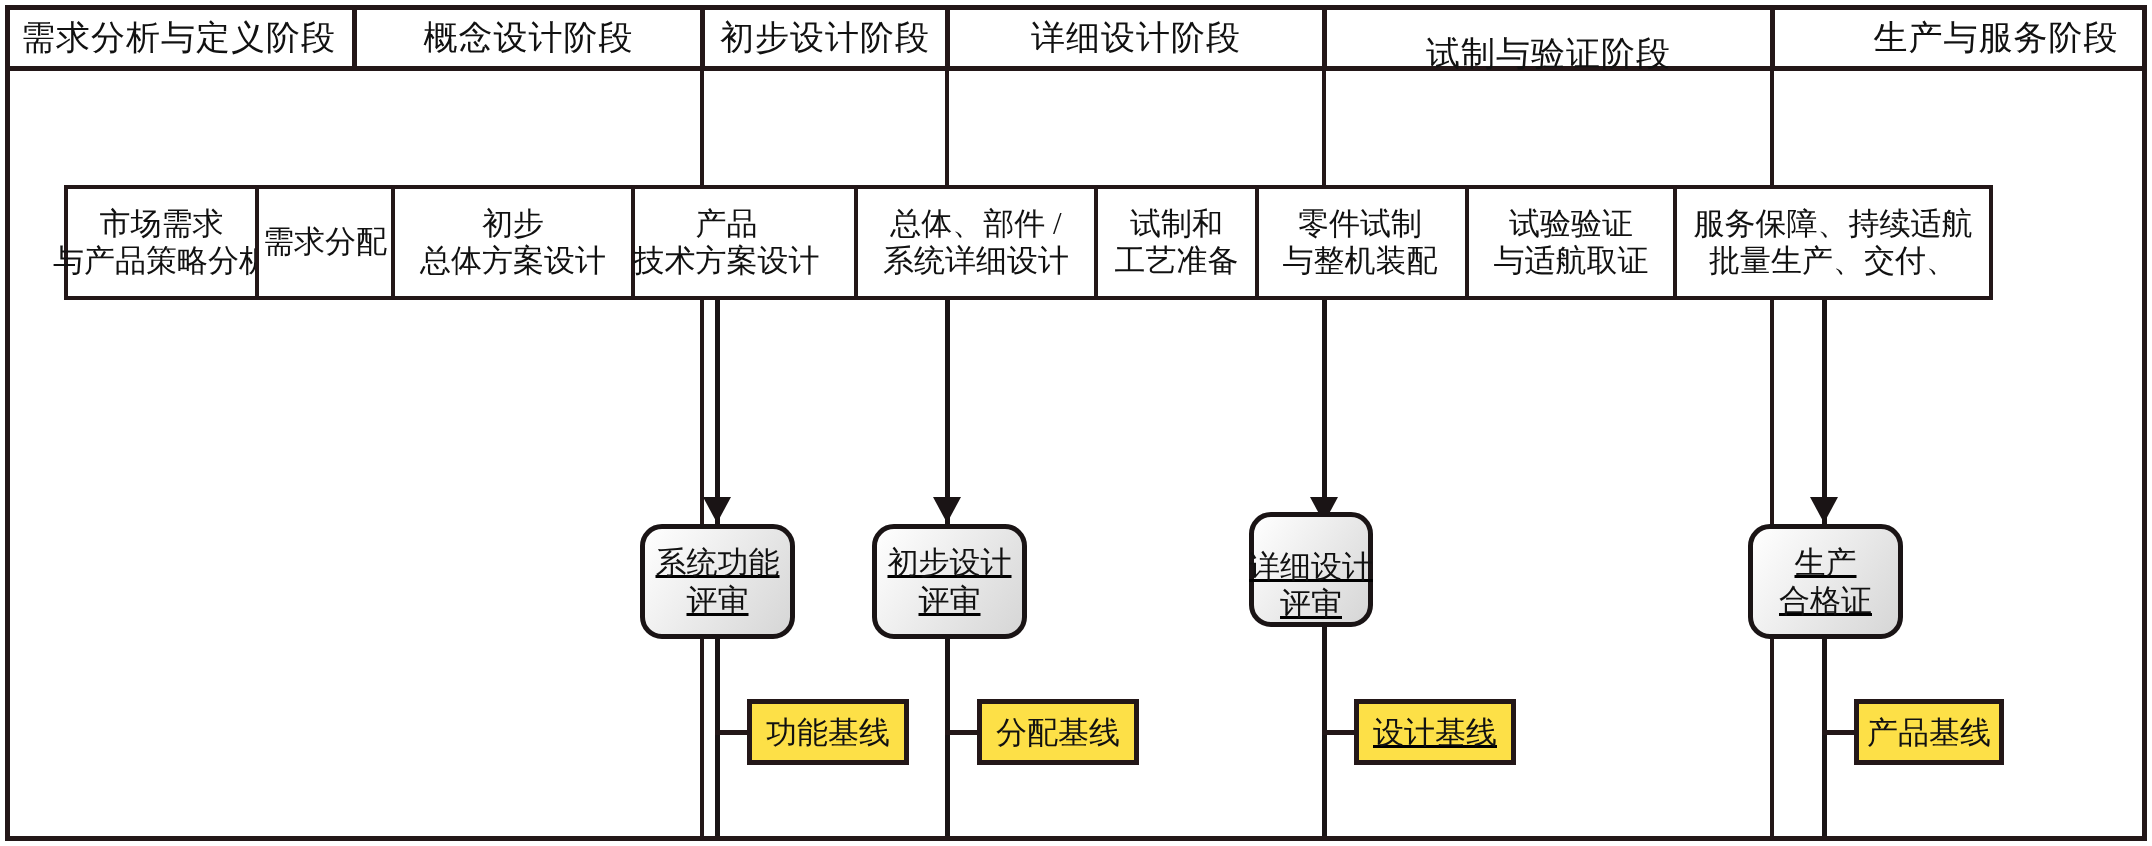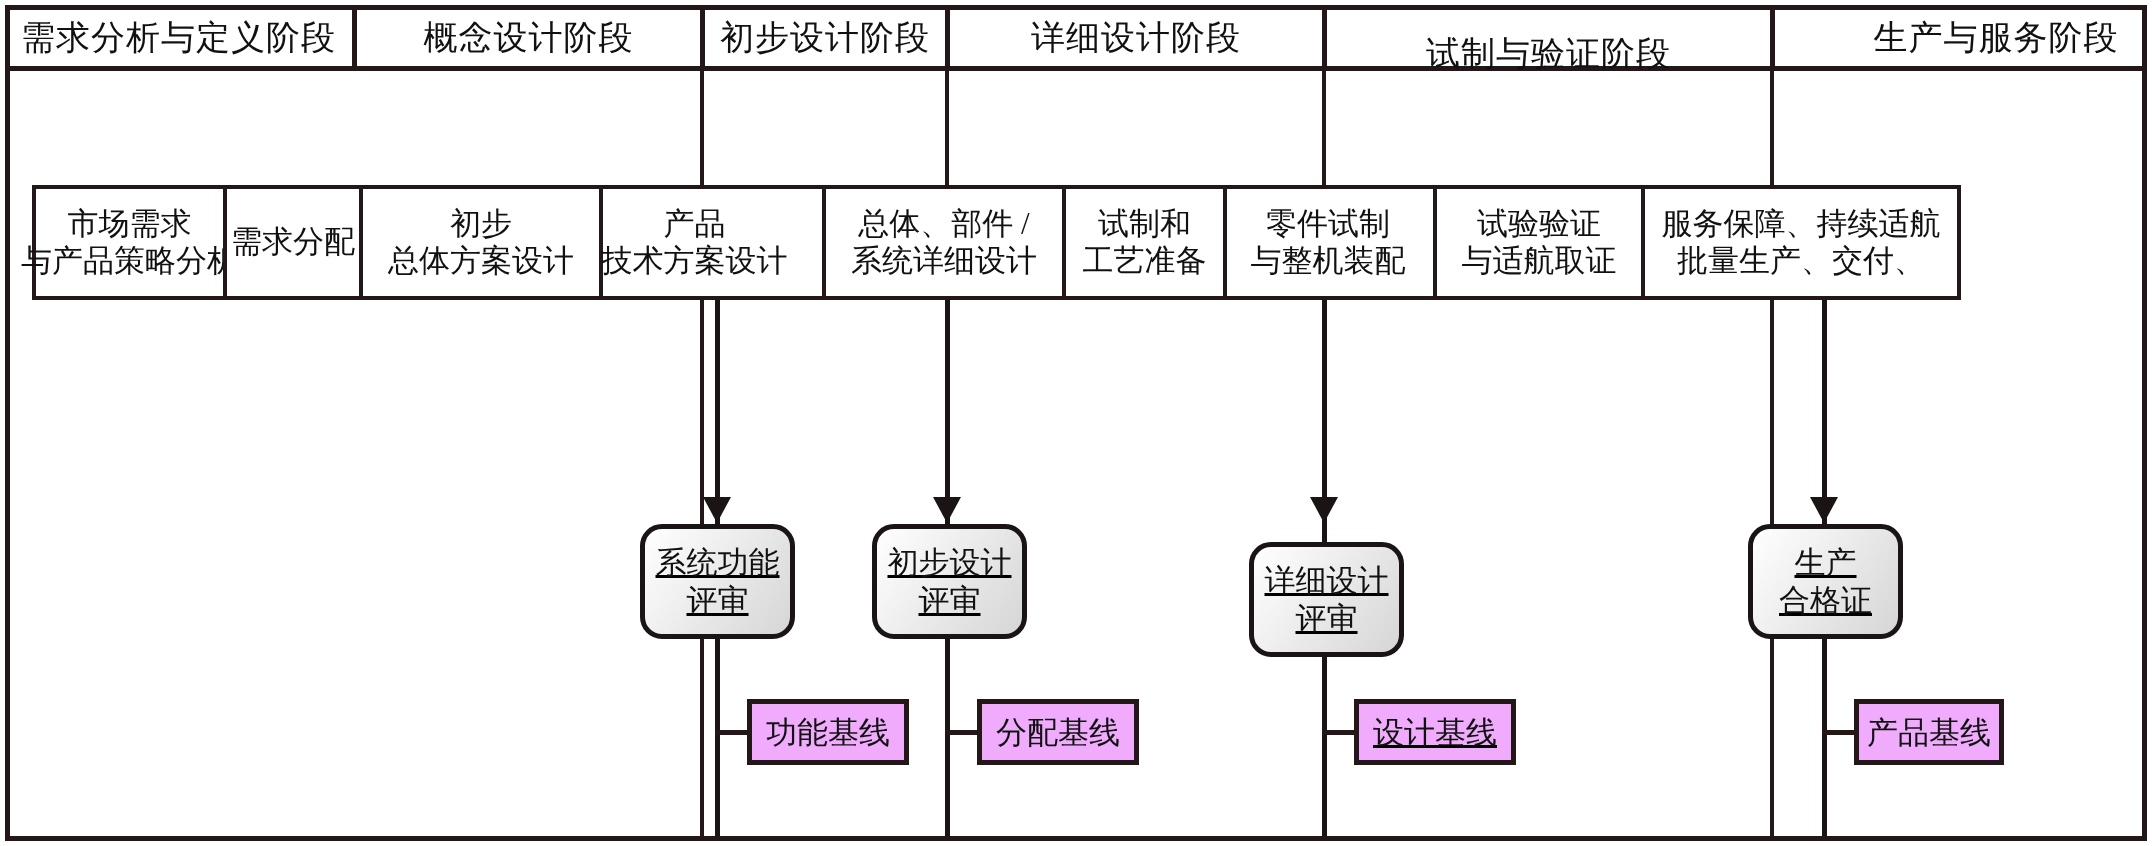--- a/index.html
+++ b/index.html
@@ -37,21 +37,21 @@
 
   
   .review{position:absolute;box-sizing:border-box;border:5px solid #1a1415;
           border-radius:22px;
           background:linear-gradient(125deg,#ffffff 0%,#f2f2f2 32%,#e2e2e2 70%,#d6d6d6 100%);
           display:flex;flex-direction:column;align-items:center;justify-content:center;text-decoration:underline;}
   .review-line{font-size:31px;line-height:1.2;color:#111;white-space:nowrap;}
 
   
   .baseline{position:absolute;box-sizing:border-box;border:5px solid #231718;
-            background:#f0abfc;display:flex;align-items:center;justify-content:center;}
+            background:#fde047;display:flex;align-items:center;justify-content:center;}
   .baseline-txt{font-size:31px;line-height:1;color:#111;white-space:nowrap;}
   .stub{position:absolute;height:5px;background:#231718;}
 </style>
 </head>
 <body>
 
 <div id="stage">
 
   <div id="lane-seps">
       <div class="lane-sep" style="left: 700px; top: 71px; height: 770px;"></div>
@@ -89,21 +89,21 @@
         </div>
         <div class="hdr-cell" style="left: 1317px; width: 448px; border-left: 5px solid rgb(35, 23, 24); align-items: flex-end;">
           <span class="hdr-txt">试制与验证阶段</span>
         </div>
         <div class="hdr-cell" style="left: 1765px; width: 447px; border-left: 5px solid rgb(35, 23, 24);">
           <span class="hdr-txt">生产与服务阶段</span>
         </div>
       </div>
   </div>
 
-  <div class="act-row" id="act-row" style="width: 1929px;">
+  <div class="act-row" id="act-row" style="width: 1929px; margin-left: 32px;">
       <div class="act-cell" style="left: 0px; width: 187px;">
         <div class="act-line">市场需求</div>
         <div class="act-line">与产品策略分析</div>
       </div>
       <div class="act-cell" style="left: 187px; width: 136px; border-left: 4px solid rgb(35, 23, 24);">
         <div class="act-line">需求分配</div>
       </div>
       <div class="act-cell" style="left: 323px; width: 240px; border-left: 4px solid rgb(35, 23, 24);">
         <div class="act-line">初步</div>
         <div class="act-line">总体方案设计</div>
@@ -136,21 +136,21 @@
 
   <div id="review-layer">
       <div class="review" style="left: 640px; top: 524px; width: 155px; height: 115px;">
         <div class="review-line">系统功能</div>
         <div class="review-line">评审</div>
       </div>
       <div class="review" style="left: 872px; top: 524px; width: 155px; height: 115px;">
         <div class="review-line">初步设计</div>
         <div class="review-line">评审</div>
       </div>
-      <div class="review" style="left: 1249px; top: 542px; width: 155px; height: 115px;">
+      <div class="review" style="left: 1249px; top: 512px; width: 124px; height: 115px; justify-content: flex-end;">
         <div class="review-line">详细设计</div>
         <div class="review-line">评审</div>
       </div>
       <div class="review" style="left: 1748px; top: 524px; width: 155px; height: 115px;">
         <div class="review-line">生产</div>
         <div class="review-line">合格证</div>
       </div>
     </div>
 
   <div id="baseline-layer">

